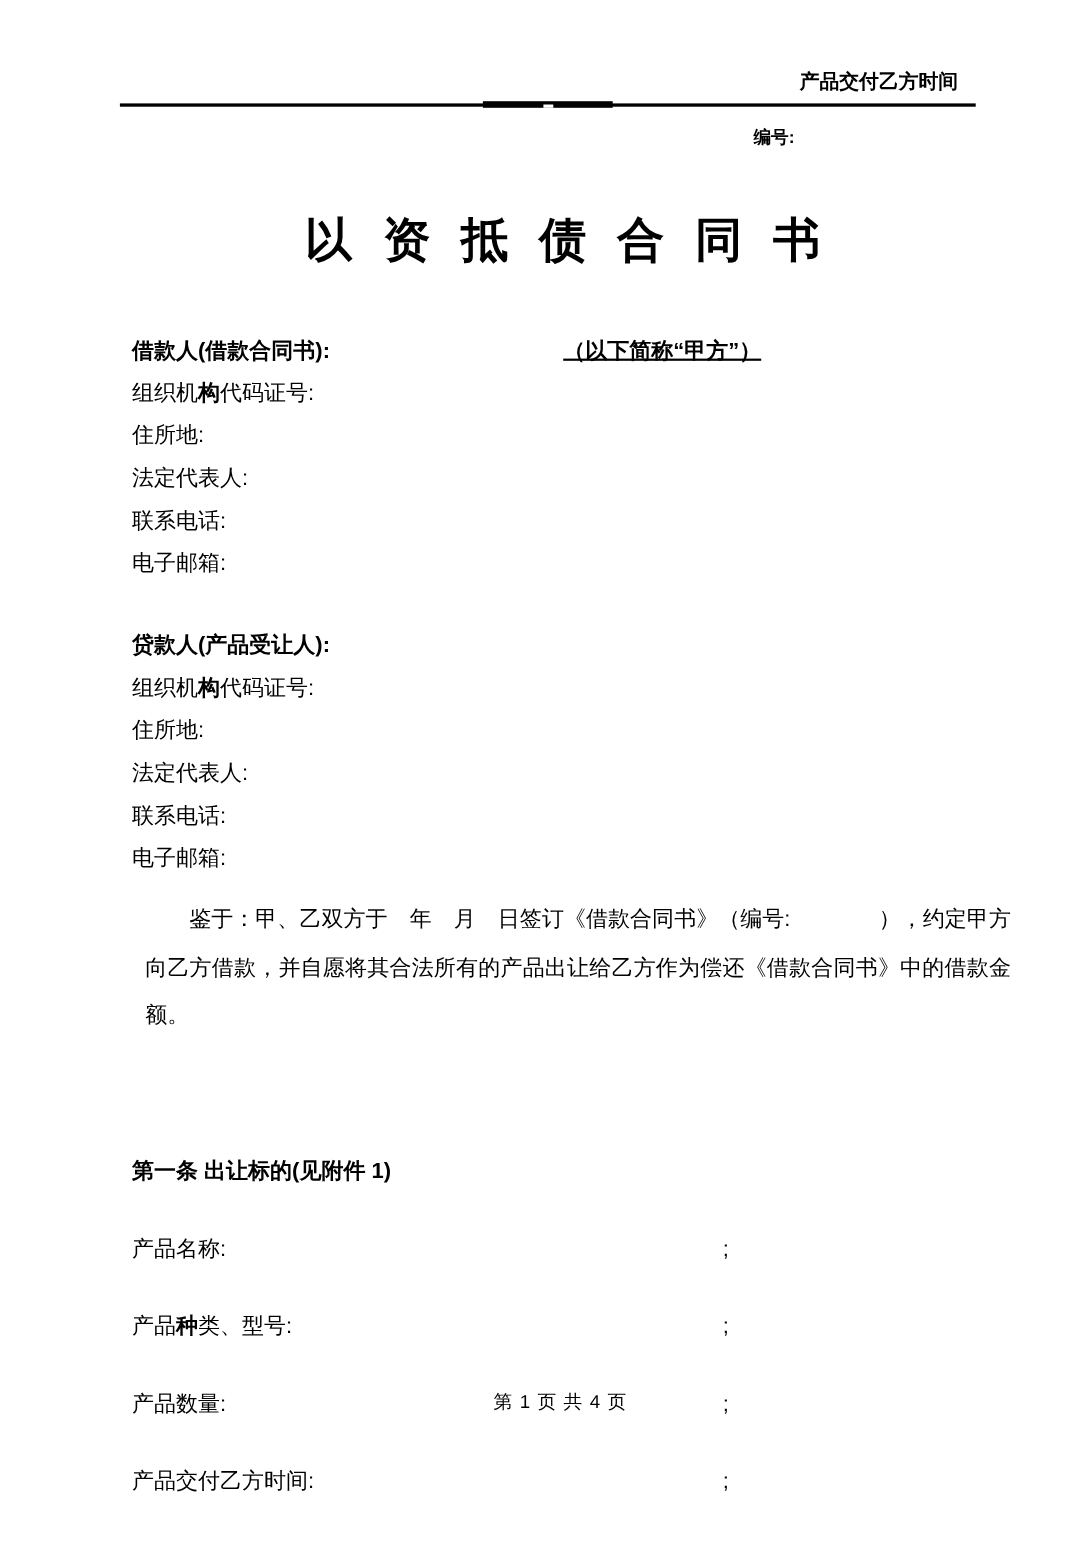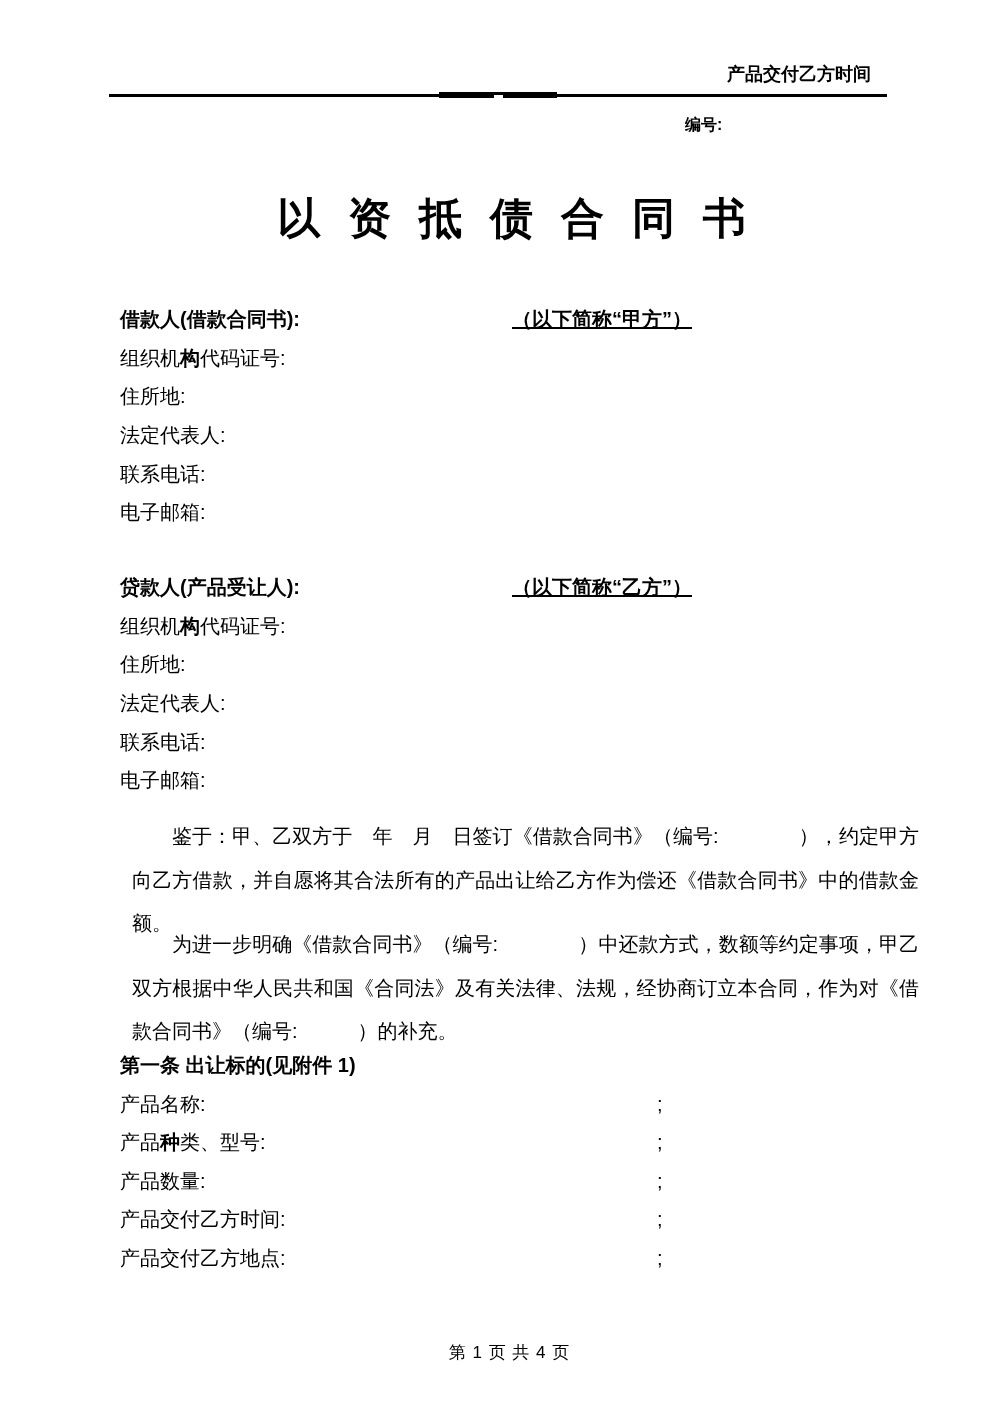--- a/index.html
+++ b/index.html
@@ -61,26 +61,26 @@
     margin: 0;
     font-size: 20px;
     line-height: 43.5px;
     text-indent: 2em;
     text-align: justify;
   }
 
   
   .clause { position: absolute; left: 120px; top: 1046px; width: 800px; }
   .clause-heading { height: 38.6px; line-height: 38.6px; font-size: 20px; }
-  .item-row { position: relative; height: 38.6px; line-height: 38.6px; }
+  .item-row { position: relative; height: 38.6px; line-height: 38.6px; margin-top: 32px; }
   .semi { position: absolute; left: 537px; top: 0; }
 
   .footer {
     position: absolute;
-    top: 1341px; left: 0;
+    top: 1263px; left: 0;
     width: 993px;
     box-sizing: border-box;
     padding-left: 26px;
     text-align: center;
     font-size: 17px;
     letter-spacing: 1px;
   }
 </style>
 </head>
 <body>
@@ -104,31 +104,29 @@
     <div class="field-row"><span>组织机</span><span class="b">构</span><span>代码证号:</span></div>
     <div class="field-row">住所地:</div>
     <div class="field-row">法定代表人:</div>
     <div class="field-row">联系电话:</div>
     <div class="field-row">电子邮箱:</div>
   </section>
 
   <section class="party" style="top:568px">
     <div class="party-row">
       <span class="b">贷款人(产品受让人):</span>
-      <span class="b alias">（以下简称“乙方”）</span>
     </div>
     <div class="field-row"><span>组织机</span><span class="b">构</span><span>代码证号:</span></div>
     <div class="field-row">住所地:</div>
     <div class="field-row">法定代表人:</div>
     <div class="field-row">联系电话:</div>
     <div class="field-row">电子邮箱:</div>
   </section>
 
   <p class="para" style="top:815px">鉴于：甲、乙双方于　年　月　日签订《借款合同书》（编号:　　　　），约定甲方向乙方借款，并自愿将其合法所有的产品出让给乙方作为偿还《借款合同书》中的借款金额。</p>
-  <p class="para" style="top:923px">为进一步明确《借款合同书》（编号:　　　　）中还款方式，数额等约定事项，甲乙双方根据中华人民共和国《合同法》及有关法律、法规，经协商订立本合同，作为对《借款合同书》（编号:　　　）的补充。</p>
 
   <section class="clause">
     <div class="clause-heading b">第一条 出让标的(见附件 1)</div>
 
     <div class="item-row"><span>产品名称:</span><span class="b"></span><span></span><span class="semi">;</span></div>
 
     <div class="item-row"><span>产品</span><span class="b">种</span><span>类、型号:</span><span class="semi">;</span></div>
 
     <div class="item-row"><span>产品数量:</span><span class="b"></span><span></span><span class="semi">;</span></div>
 

